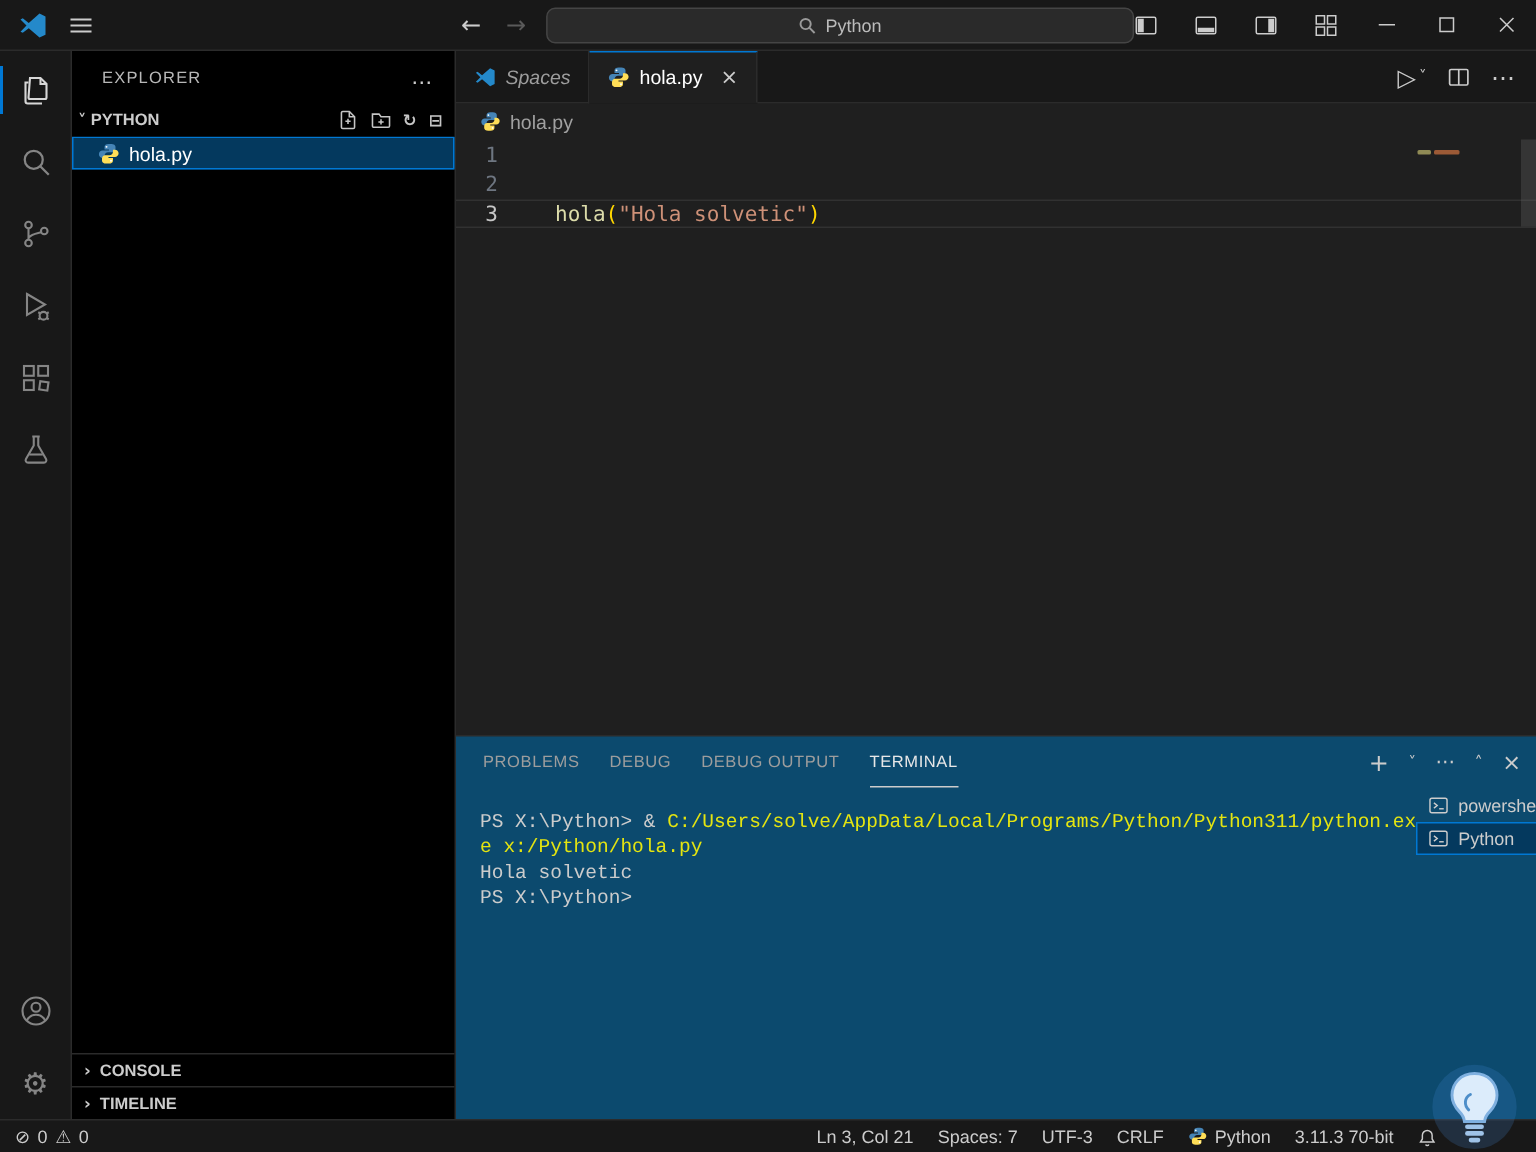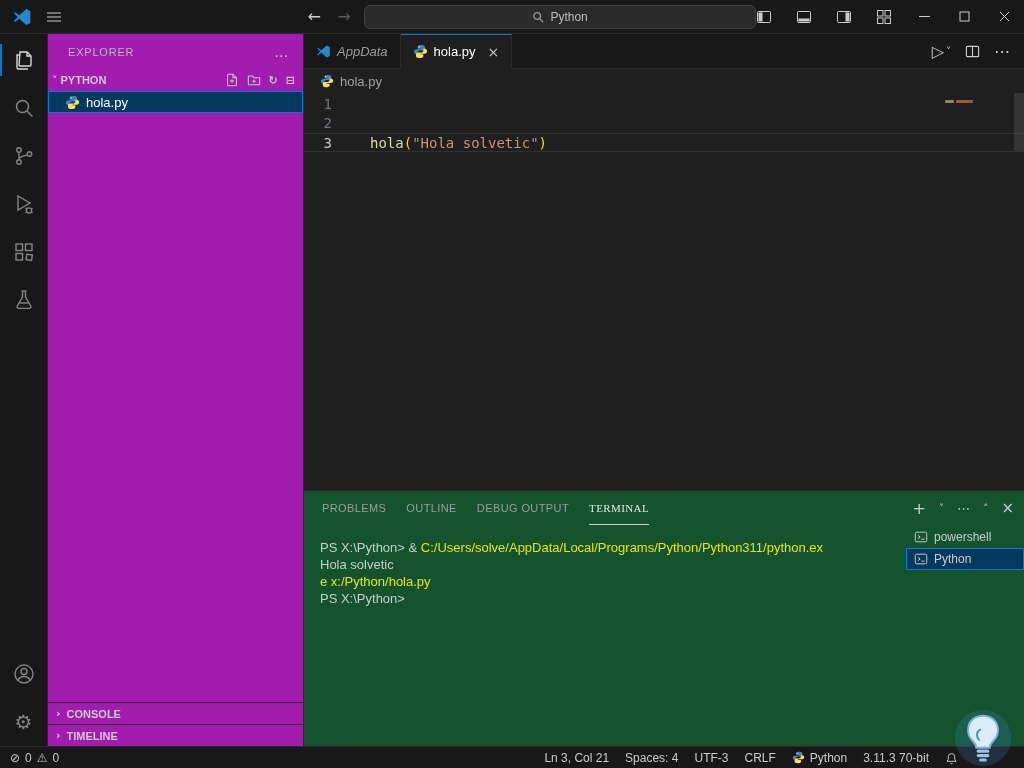--- a/index.html
+++ b/index.html
@@ -26,21 +26,21 @@
   
   .activitybar { width:48px; flex:0 0 48px; background:#181818; border-right:1px solid #2b2b2b;
     display:flex; flex-direction:column; align-items:stretch; padding-top:2px; }
   .ab-item { height:48px; display:flex; align-items:center; justify-content:center; color:#858585; position:relative; }
   .ab-item.active { color:#d7d7d7; }
   .ab-item.active::before { content:""; position:absolute; left:0; top:8px; bottom:8px; width:2px; background:#0078d4; }
   .ab-bottom { margin-top:auto; }
   .gear-glyph { font-family:"DejaVu Sans",sans-serif; font-size:20px; }
 
   
-  .sidebar { width:256px; flex:0 0 256px; background:#a21caf; border-right:1px solid #2b2b2b;
+  .sidebar { width:256px; flex:0 0 256px; background:#000000; border-right:1px solid #2b2b2b;
     display:flex; flex-direction:column; color:#cccccc; }
   .sb-header { height:35px; flex:0 0 35px; display:flex; align-items:center; padding:0 14px 0 20px;
     font-size:11px; letter-spacing:.8px; color:#b8b8b8; }
   .sb-header .more { margin-left:auto; font-size:14px; color:#cccccc; }
   .sb-section { height:22px; flex:0 0 22px; display:flex; align-items:center; gap:3px; padding:0 8px 0 4px;
     font-size:11px; font-weight:bold; color:#cccccc; }
   .sb-actions { margin-left:auto; display:flex; align-items:center; gap:8px; color:#c5c5c5; }
   .glyph { font-family:"DejaVu Sans",sans-serif; }
   .file-row { height:22px; flex:0 0 22px; display:flex; align-items:center; gap:6px; padding-left:17px;
     background:#04395e; box-shadow:inset 0 0 0 1px #0078d4; color:#ffffff; font-size:13px; }
@@ -71,28 +71,28 @@
   .ed-row.current .ed-num { color:#c6c6c6; }
   .ed-text { padding-left:18px; }
   .tok-fn { color:#dcdcaa; } .tok-paren { color:#ffd700; } .tok-str { color:#ce9178; }
   .minimap { position:absolute; right:14px; top:0; bottom:0; width:68px; }
   .mm-mark { position:absolute; height:3px; border-radius:1px; }
   .mm-1 { top:7px; left:3px; width:9px; background:#8f8a55; }
   .mm-2 { top:7px; left:14px; width:17px; background:#9c5a36; }
   .ed-scrollbar { position:absolute; right:0; top:0; width:10px; height:58px; background:rgba(121,121,121,.25); }
 
   
-  .panel { height:256px; flex:0 0 256px; background:#14532d; border-top:1px solid #2b2b2b; display:flex; flex-direction:column; }
+  .panel { height:256px; flex:0 0 256px; background:#0c4a6e; border-top:1px solid #2b2b2b; display:flex; flex-direction:column; }
   .panel-header { height:34px; flex:0 0 34px; display:flex; align-items:stretch; padding:0 10px 0 18px; gap:20px; }
   .panel-tab { display:flex; align-items:center; font-size:11px; letter-spacing:.4px; color:#9d9d9d;
     border-bottom:1px solid transparent; }
-  .panel-tab.active { color:#e7e7e7; border-bottom-color:#cccccc;font-family:Liberation Serif, serif; }
+  .panel-tab.active { color:#e7e7e7; border-bottom-color:#cccccc; }
   .panel-actions { margin-left:auto; display:flex; align-items:center; gap:13px; color:#cccccc; font-size:13px; }
   .panel-body { flex:1; display:flex; min-height:0; }
-  .terminal { flex:1; padding:14px 0 0 16px; font-family:Liberation Sans, sans-serif; font-size:13px;
+  .terminal { flex:1; padding:14px 0 0 16px; font-family:Liberation Mono, monospace; font-size:13px;
     line-height:17px; color:#cccccc; }
   .term-line { white-space:pre; }
   .t-cmd { color:#e5e510; }
   .term-sidebar { width:118px; flex:0 0 118px; padding-top:1px; }
   .term-row { height:22px; display:flex; align-items:center; gap:6px; padding-left:8px; color:#cccccc; font-size:12px; }
   .term-row.selected { background:#04395e; box-shadow:inset 0 0 0 1px #0078d4; }
 
   
   .statusbar { height:22px; flex:0 0 22px; background:#181818; border-top:1px solid #2b2b2b;
     display:flex; align-items:center; font-size:12px; color:#cccccc; padding:0 10px; }
@@ -301,21 +301,21 @@
     </div>
 
     <div class="editor-col">
       <div class="tabbar">
         <div class="tab preview">
           <span>
             <svg class="icon-svg" width="15" height="15">
                 <use href="#sym-vscode"></use>
               </svg>
           </span>
-          <span class="tab-label">AppData</span>
+          <span class="tab-label">Spaces</span>
         </div>
         <div class="tab active">
           <span>
             <svg class="icon-svg" width="15" height="15">
                 <use href="#sym-python"></use>
               </svg>
           </span>
           <span class="tab-label">hola.py</span>
           <span class="tab-close glyph">×</span>
         </div>
@@ -359,36 +359,36 @@
         <div class="minimap">
           <div class="mm-mark mm-1"></div>
           <div class="mm-mark mm-2"></div>
         </div>
         <div class="ed-scrollbar"></div>
       </div>
 
       <div class="panel">
         <div class="panel-header">
           <div class="panel-tab">PROBLEMS</div>
-          <div class="panel-tab">OUTLINE</div>
+          <div class="panel-tab">DEBUG</div>
           <div class="panel-tab">DEBUG OUTPUT</div>
           <div class="panel-tab active">TERMINAL</div>
           <div class="panel-actions">
             <span class="glyph" style="font-size:16px;">+</span>
             <span class="glyph" style="font-size:10px;">˅</span>
             <span class="glyph">⋯</span>
             <span class="glyph" style="font-size:11px;">˄</span>
             <span class="glyph" style="font-size:15px;">×</span>
           </div>
         </div>
         <div class="panel-body">
           <div class="terminal">
             <div class="term-line"><span>PS X:\Python&gt; </span><span>&amp; </span><span class="t-cmd">C:/Users/solve/AppData/Local/Programs/Python/Python311/python.ex</span></div>
+            <div class="term-line t-cmd">e x:/Python/hola.py</div>
             <div class="term-line">Hola solvetic</div>
-            <div class="term-line t-cmd">e x:/Python/hola.py</div>
             <div class="term-line">PS X:\Python&gt;</div>
           </div>
           <div class="term-sidebar">
             <div class="term-row">
               <span>
                 <svg class="icon-svg" width="14" height="14" stroke-width="1.1">
                     <use href="#sym-terminal"></use>
                   </svg>
               </span>
               <span>powershell</span>
@@ -411,21 +411,21 @@
     <div class="sb-left">
       <span class="sb-item">
         <span class="status-glyph">⊘</span>
         <span>0</span>
         <span class="status-glyph">⚠</span>
         <span>0</span>
       </span>
     </div>
     <div class="sb-right">
       <span class="sb-item">Ln 3, Col 21</span>
-      <span class="sb-item">Spaces: 4</span>
+      <span class="sb-item">Spaces: 7</span>
       <span class="sb-item">UTF-3</span>
       <span class="sb-item">CRLF</span>
       <span class="sb-item">
         <span>
           <svg class="icon-svg" width="13" height="13">
               <use href="#sym-python"></use>
             </svg>
         </span>
         <span>Python</span>
       </span>

